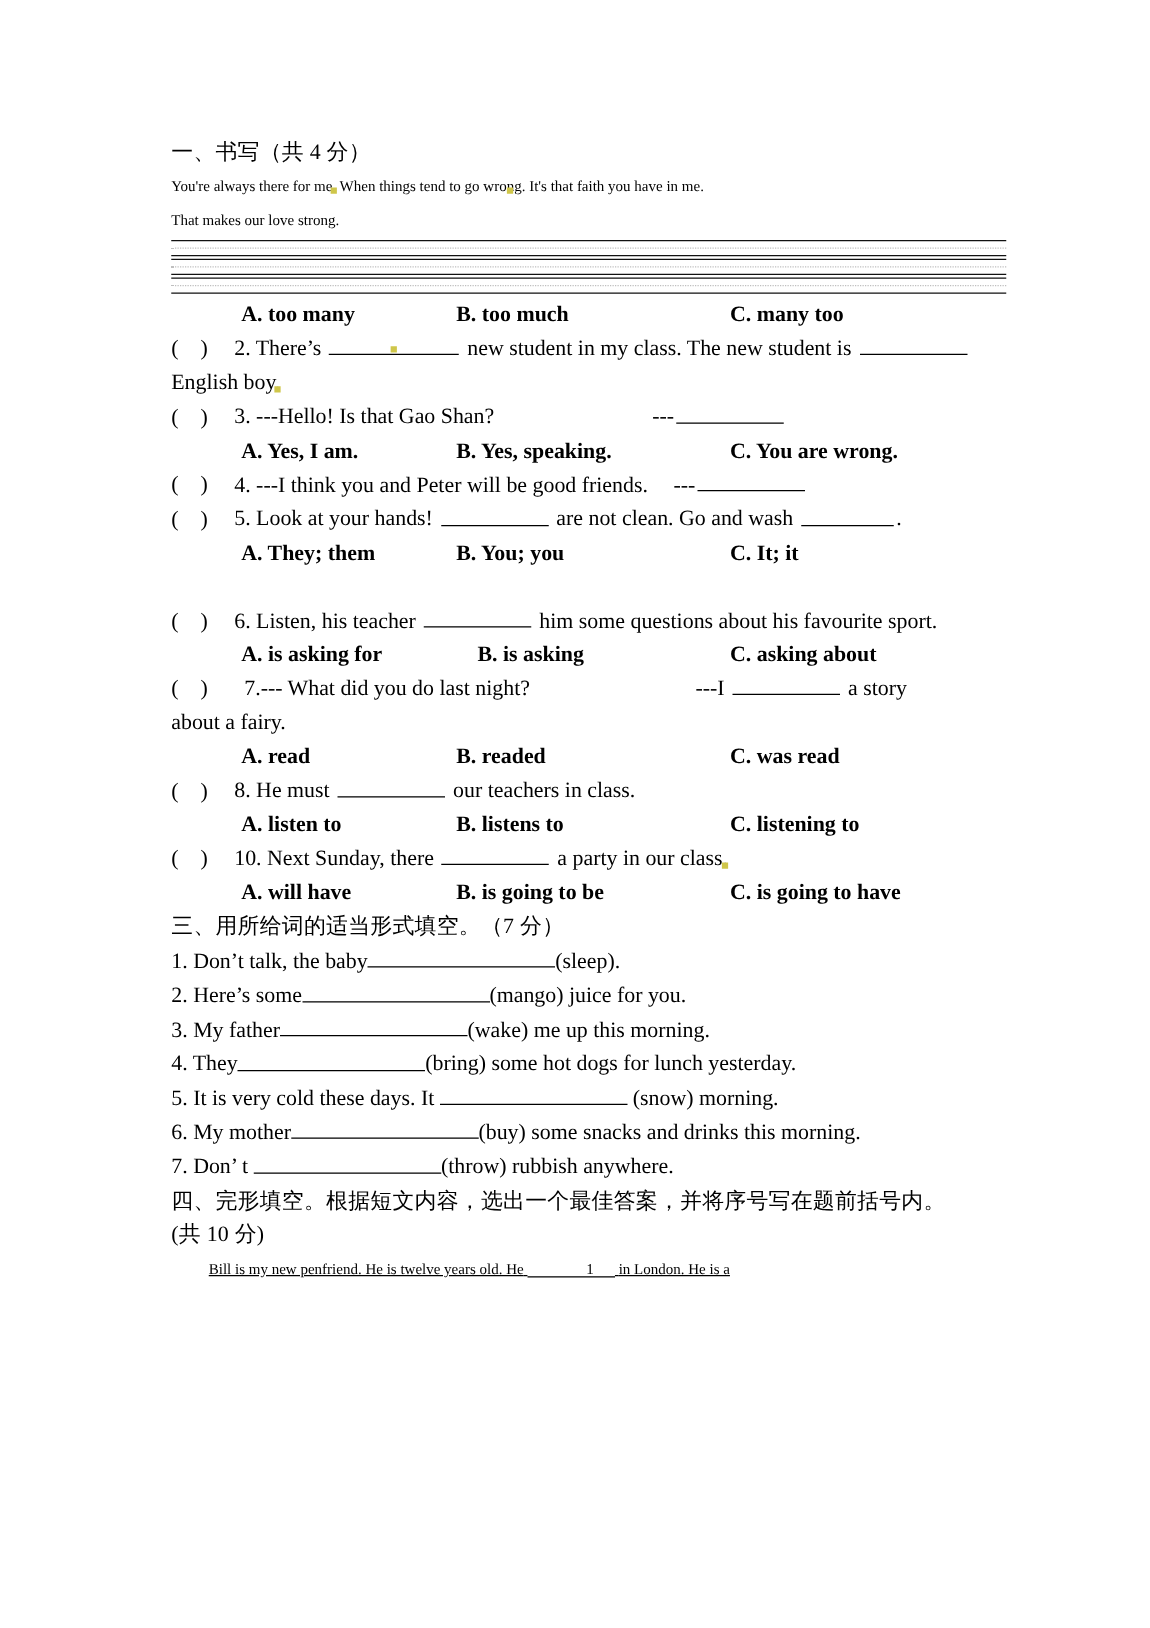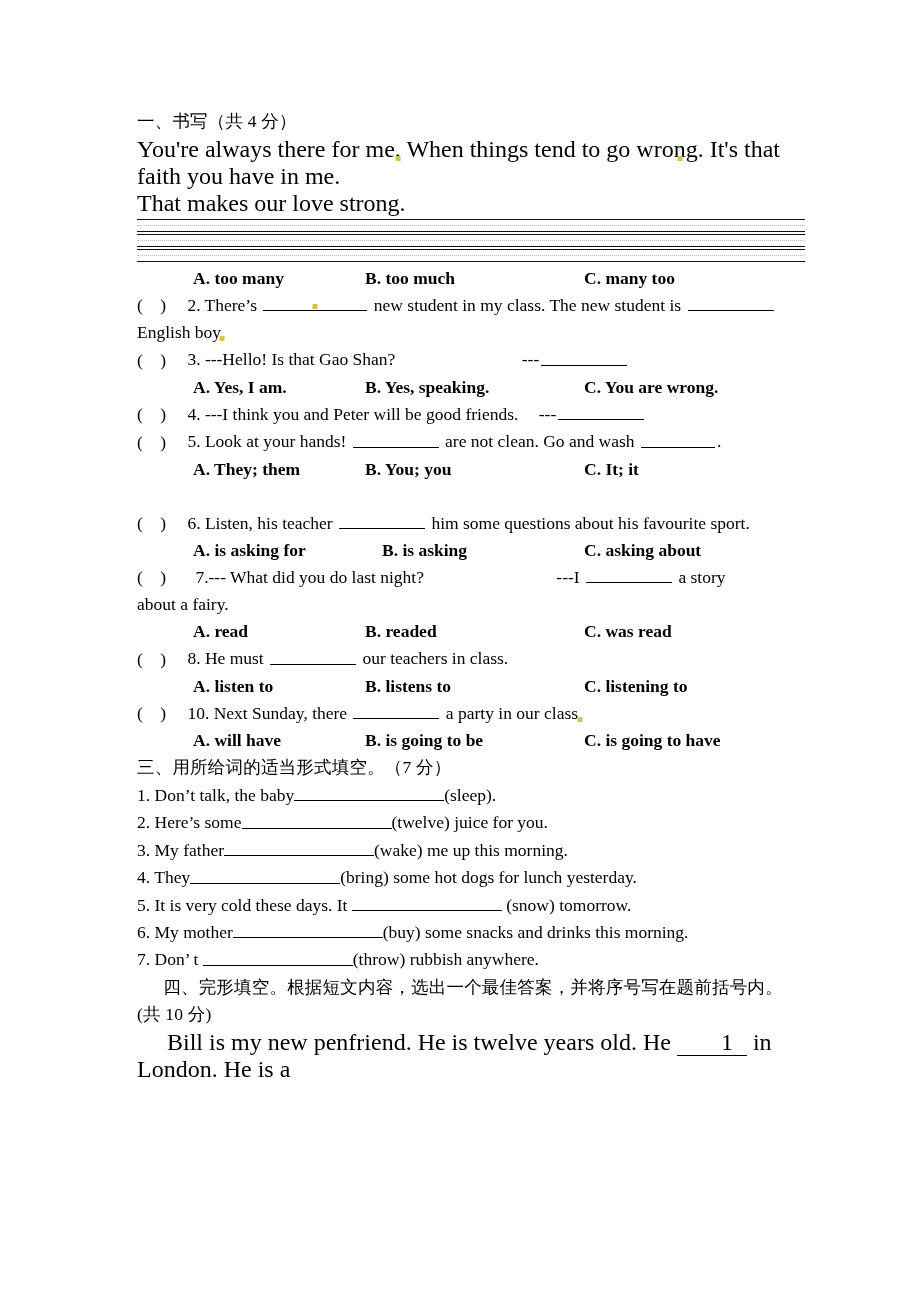--- a/index.html
+++ b/index.html
@@ -34,31 +34,30 @@
     line-height: 27px;
     margin: 0 0 1px 0;
     letter-spacing: 0.2px;
     white-space: nowrap;
   }
   .sec-head-wrap {
     font-size: 17.5px;
     line-height: 27px;
     margin: 0;
     letter-spacing: 0.2px;
-    text-align: center;
   }
 
   
   .para {
-    font-size: 24px;
+    font-size: 12px;
     line-height: 27px;
     margin: 0;
     text-align: left;
   }
-  .para-indent { text-indent: 30px; }
+  .para-indent { text-indent: 30px; text-decoration: underline; }
 
   
   .staves {
     margin: 2px 0 3px 0;
     width: 668px;
   }
   .stave {
     width: 100%;
     height: 13px;
     position: relative;
@@ -274,33 +273,33 @@
     </div>
 
     <div class="sec-head">三、用所给词的适当形式填空。（7 分）</div>
 
     <div class="fill">
       <span>1.</span>
       <span>Don’t talk, the baby</span><span class="blank b-xxl" style="width:150px;margin:0"></span><span>(sleep).</span>
     </div>
     <div class="fill">
       <span>2.</span>
-      <span>Here’s some</span><span class="blank" style="width:150px;margin:0"></span><span>(twelve) juice for you.</span>
+      <span>Here’s some</span><span class="blank" style="width:150px;margin:0"></span><span>(mango) juice for you.</span>
     </div>
     <div class="fill">
       <span>3.</span>
       <span>My father</span><span class="blank" style="width:150px;margin:0"></span><span>(wake) me up this morning.</span>
     </div>
     <div class="fill">
       <span>4.</span>
       <span>They</span><span class="blank" style="width:150px;margin:0"></span><span>(bring) some hot dogs for lunch yesterday.</span>
     </div>
     <div class="fill">
       <span>5.</span>
-      <span>It is very cold these days. It</span> <span class="blank" style="width:150px;margin:0"></span> <span>(snow) tomorrow.</span>
+      <span>It is very cold these days. It</span> <span class="blank" style="width:150px;margin:0"></span> <span>(snow) morning.</span>
     </div>
     <div class="fill">
       <span>6.</span>
       <span>My mother</span><span class="blank" style="width:150px;margin:0"></span><span>(buy) some snacks and drinks this morning.</span>
     </div>
     <div class="fill">
       <span>7.</span>
       <span>Don’ t</span> <span class="blank" style="width:150px;margin:0"></span><span>(throw) rubbish anywhere.</span>
     </div>
 

